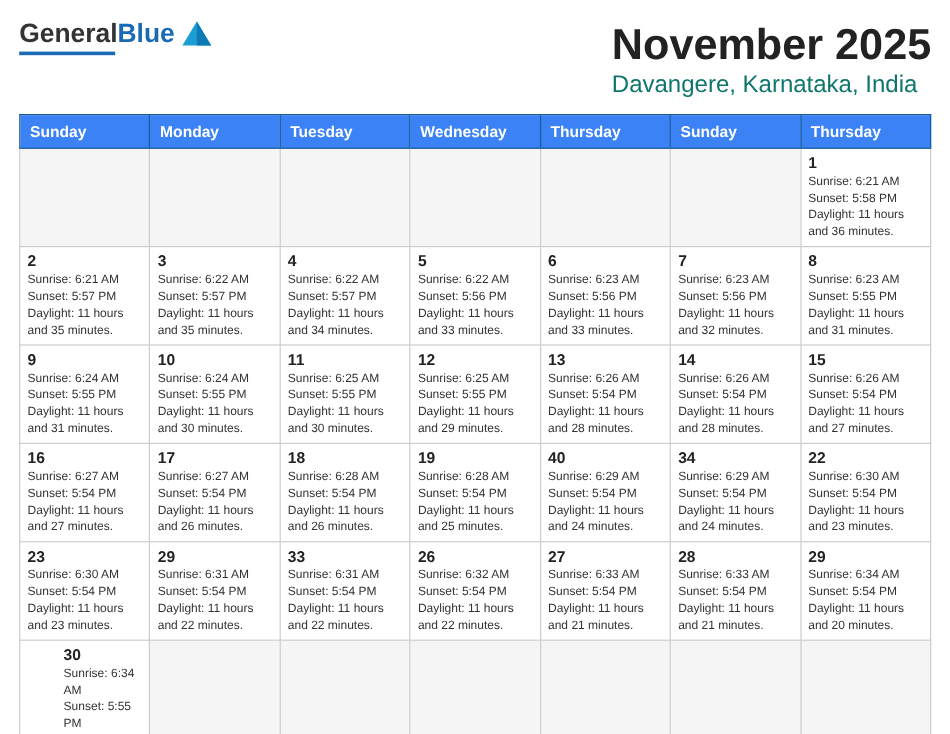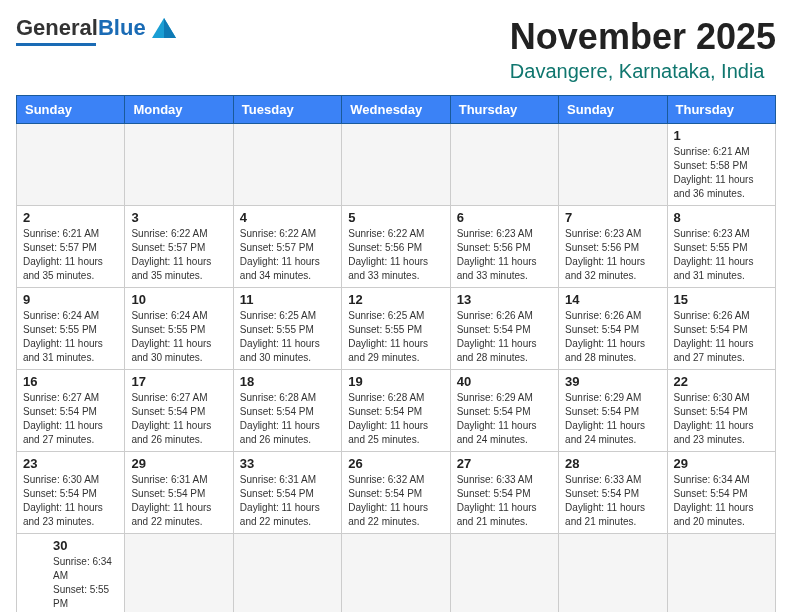--- a/index.html
+++ b/index.html
@@ -249,21 +249,21 @@
 Sunset: 5:54 PM
 Daylight: 11 hours and 25 minutes.</div>
         </td>
         <td>
           <span class="day-number">40</span>
           <div class="cell-info" style="white-space: pre-line;">Sunrise: 6:29 AM
 Sunset: 5:54 PM
 Daylight: 11 hours and 24 minutes.</div>
         </td>
         <td>
-          <span class="day-number">39</span>
+          <span class="day-number">34</span>
           <div class="cell-info" style="white-space: pre-line;">Sunrise: 6:29 AM
 Sunset: 5:54 PM
 Daylight: 11 hours and 24 minutes.</div>
         </td>
         <td>
           <span class="day-number">22</span>
           <div class="cell-info" style="white-space: pre-line;">Sunrise: 6:30 AM
 Sunset: 5:54 PM
 Daylight: 11 hours and 23 minutes.</div>
         </td>

